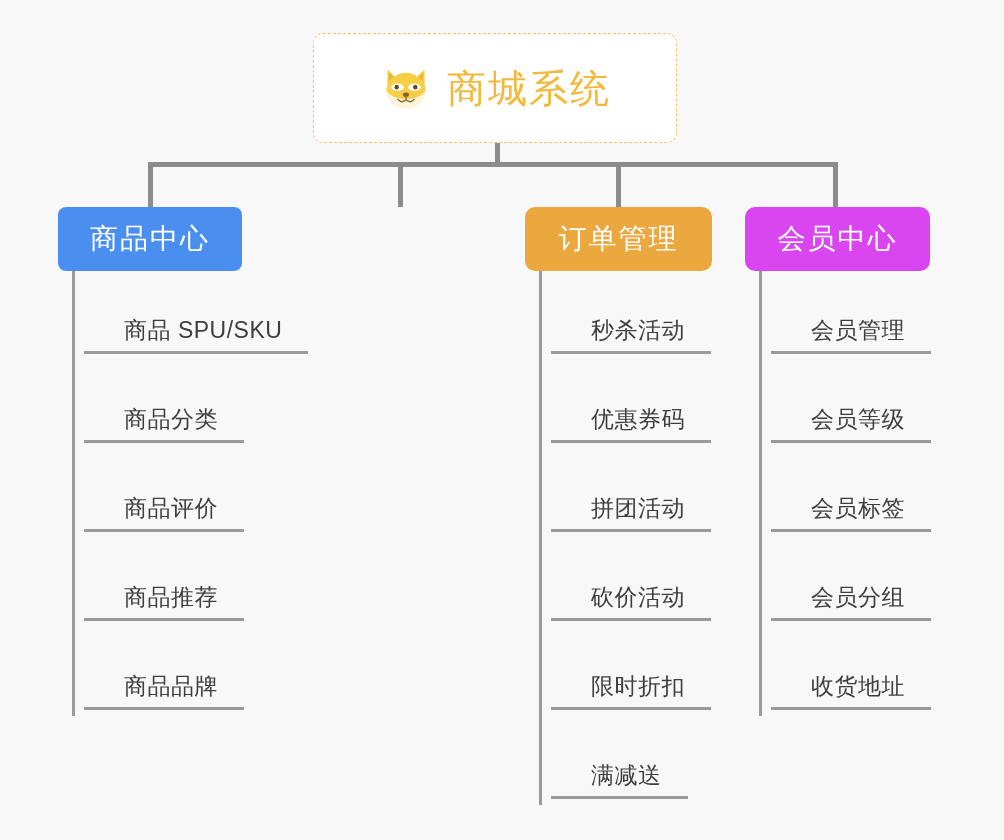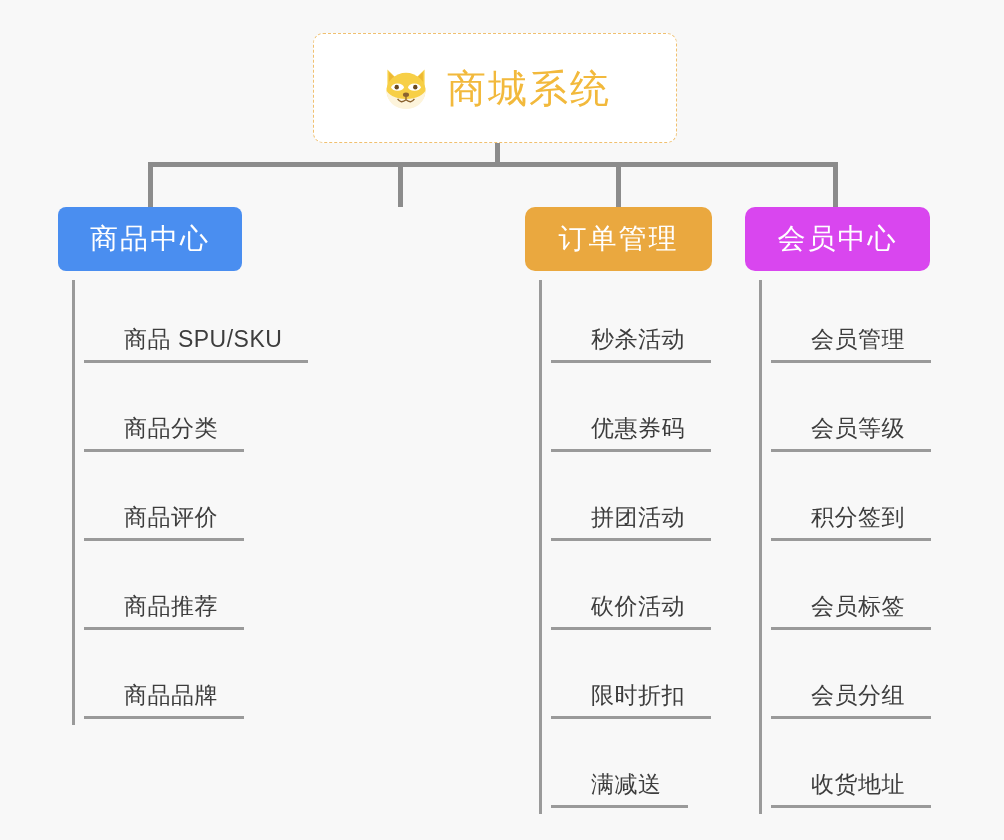--- a/index.html
+++ b/index.html
@@ -44,21 +44,21 @@
     height: 64px;
     border-radius: 8px;
     display: flex;
     align-items: center;
     justify-content: center;
     color: #ffffff;
     font-size: 28px;
     letter-spacing: 2px;
     white-space: nowrap;
   }
-  .leaf-stack { position: relative; margin-top: 9px; }
+  .leaf-stack { position: relative; margin-top: 0; }
   .leaf-spine {
     position: absolute;
     left: 14px; top: 0; bottom: 0;
     width: 3px;
     background: #9a9a9a;
   }
   .leaf {
     position: relative;
     height: 89px;
     margin-left: 14px;
@@ -181,23 +181,20 @@
     </div>
     <div class="leaf-stack">
       <div class="leaf-spine"></div>
       <div class="leaf">
         <span class="leaf-label">会员管理</span>
       </div>
       <div class="leaf">
         <span class="leaf-label">会员等级</span>
       </div>
       <div class="leaf">
-        <span class="leaf-label">积分签到</span>
-      </div>
-      <div class="leaf">
         <span class="leaf-label">会员标签</span>
       </div>
       <div class="leaf">
         <span class="leaf-label">会员分组</span>
       </div>
       <div class="leaf">
         <span class="leaf-label">收货地址</span>
       </div>
     </div>
   </div>

